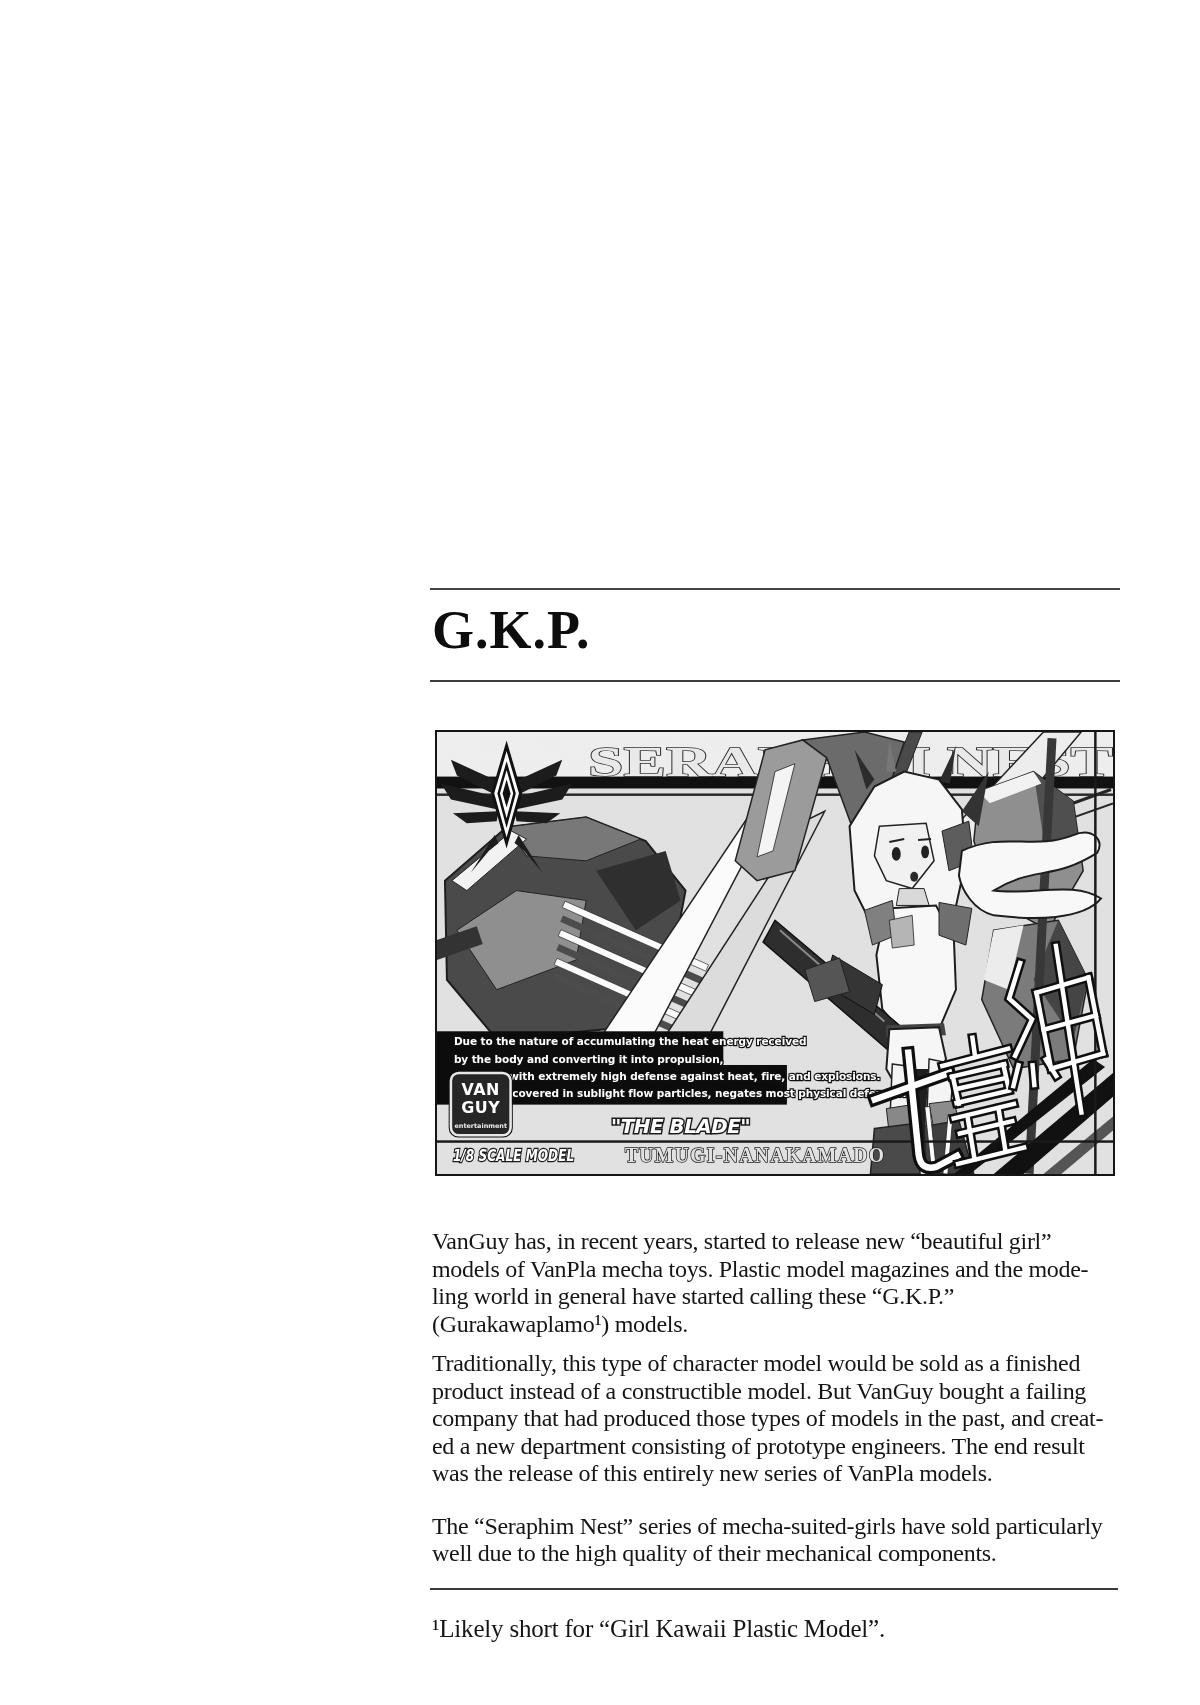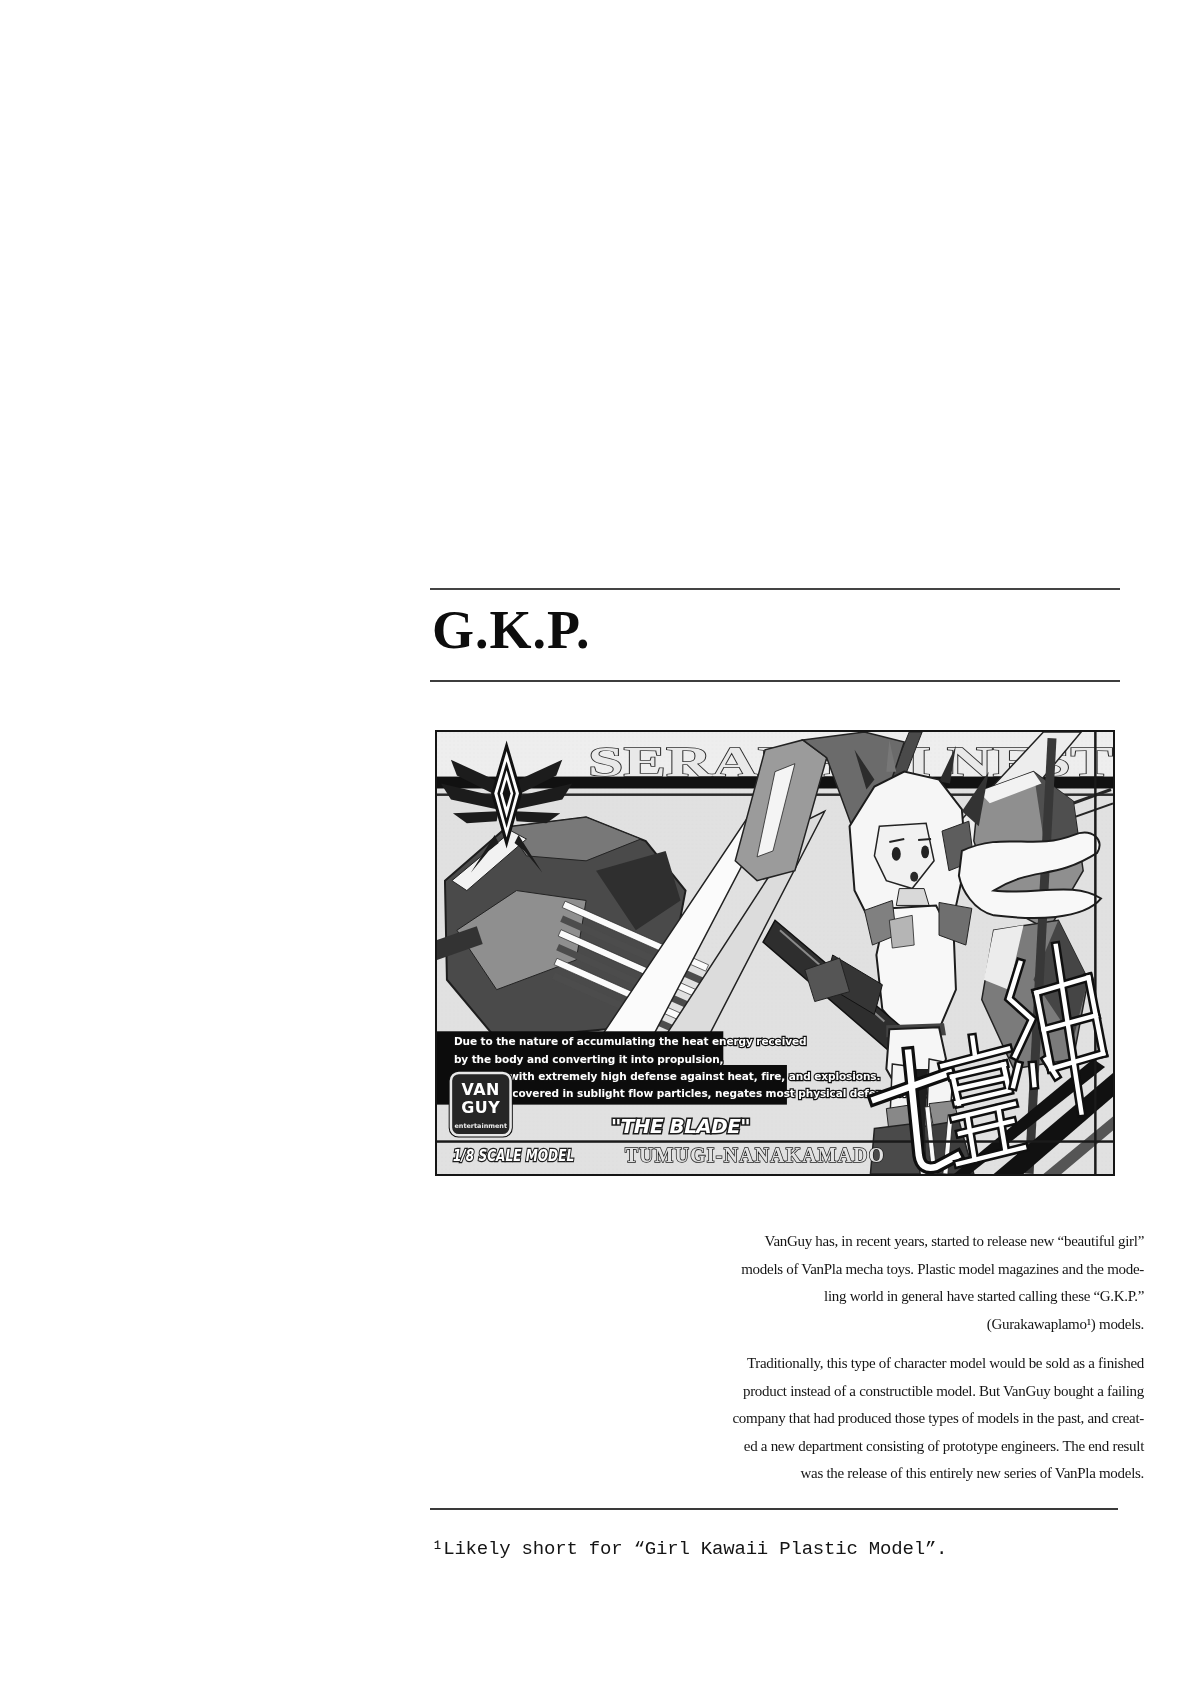--- a/index.html
+++ b/index.html
@@ -15,30 +15,29 @@
     font-family:"Liberation Serif", serif;
     font-weight:bold;font-size:54px;line-height:60px;letter-spacing:1px;color:#0d0d0d;
   }
   .boxart{
     width:676px;height:442px;border:2.5px solid #151515;margin:48px 0 0 5px;
     background:#e1e1e1;position:relative;
   }
   .boxart svg{display:block;width:100%;height:100%;}
   .bodytext{
     width:712px;margin:12px 0 0 2px;
-    font-size:15px;line-height:27.5px;letter-spacing:-0.3px;
-    white-space:pre-line;color:#151515;text-align:right;
+    font-size:24px;line-height:27.5px;letter-spacing:-0.3px;
+    white-space:pre-line;color:#151515;
   }
   .bodytext.first{margin-top:52px;}
   .bodytext.third{margin-top:25px;}
   .foot-rule{height:2px;background:#3a3a3a;margin:20px 0 0 0;width:688px;}
   .footnote{
-    margin:26px 0 0 2px;font-size:19px;line-height:26px;letter-spacing:-0.2px;color:#151515;
+    margin:26px 0 0 2px;font-size:25px;line-height:26px;letter-spacing:-0.2px;color:#151515;
     white-space:pre-line;
-    font-family:Liberation Mono, monospace;
   }
   
   .cap-line{font-family:"DejaVu Sans", sans-serif;font-weight:bold;font-size:10.6px;
     fill:#ffffff;stroke:#101010;stroke-width:2.4px;paint-order:stroke;letter-spacing:-0.1px;}
   .series-title{font-family:"Liberation Serif", serif;font-weight:bold;font-size:42px;
     fill:#e9e9e9;stroke:#2e2e2e;stroke-width:1.4px;paint-order:stroke;}
   .scale-label{font-family:"DejaVu Sans", sans-serif;font-weight:bold;font-style:italic;
     font-size:16px;fill:#ffffff;stroke:#1c1c1c;stroke-width:2.6px;paint-order:stroke;}
   .nickname{font-family:"DejaVu Sans", sans-serif;font-weight:bold;font-style:italic;
     font-size:20px;letter-spacing:-0.5px;fill:#ffffff;stroke:#1c1c1c;stroke-width:3px;paint-order:stroke;}
@@ -246,18 +245,20 @@
 
     <p class="bodytext first">VanGuy has, in recent years, started to release new “beautiful girl”
 models of VanPla mecha toys. Plastic model magazines and the mode-
 ling world in general have started calling these “G.K.P.”
 (Gurakawaplamo¹) models.</p>
     <p class="bodytext">Traditionally, this type of character model would be sold as a finished
 product instead of a constructible model. But VanGuy bought a failing
 company that had produced those types of models in the past, and creat-
 ed a new department consisting of prototype engineers. The end result
 was the release of this entirely new series of VanPla models.</p>
+    <p class="bodytext third">The “Seraphim Nest” series of mecha-suited-girls have sold particularly
+well due to the high quality of their mechanical components.</p>
 
     <div class="foot-rule"></div>
     <p class="footnote">¹Likely short for “Girl Kawaii Plastic Model”.</p>
 
   </div>
 </div>
 
 </body></html>

